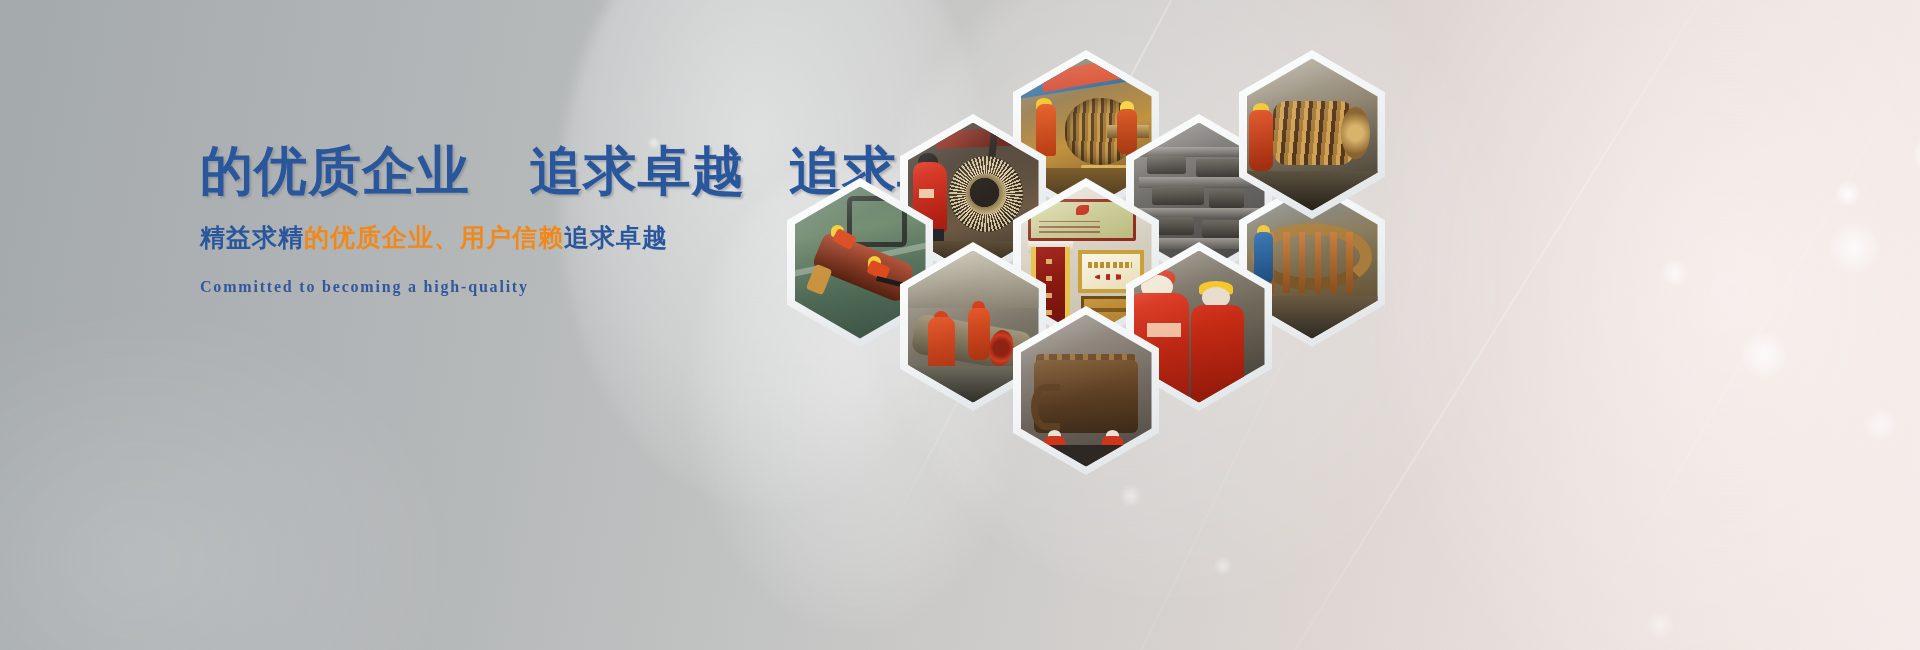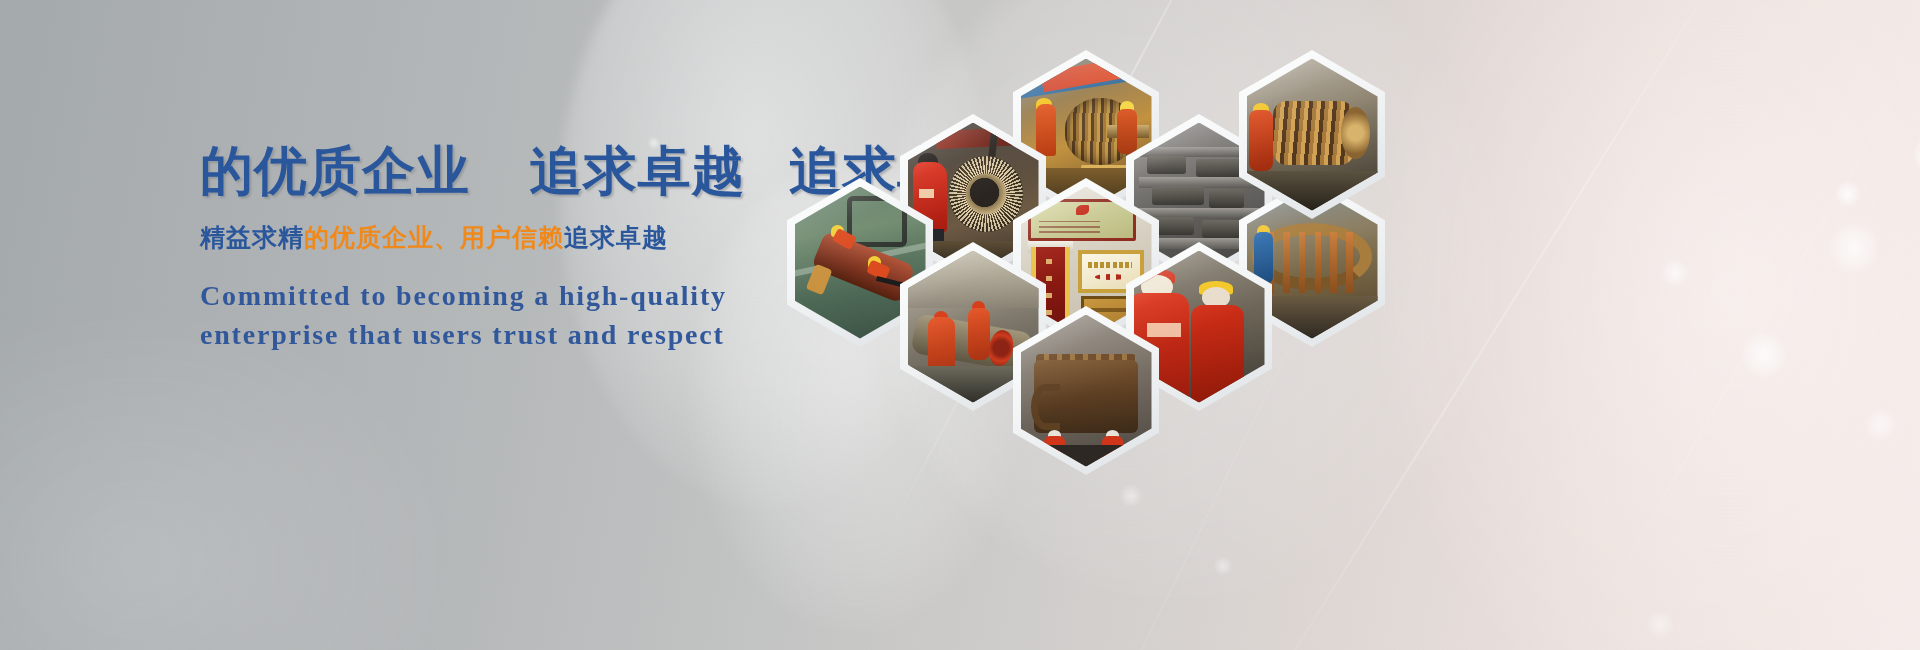--- a/index.html
+++ b/index.html
@@ -84,21 +84,21 @@
   .headline .gap-sm { display:inline-block; width:12px; }
 
   .subtitle {
     margin-top:18px; font-size:25px; font-weight:bold; color:#2a579c;
     letter-spacing:1px; white-space:nowrap;
   }
   .subtitle .hl { color:#f0881a; }
 
   .eng {
     margin-top:22px; font-family:"Liberation Serif","DejaVu Serif",serif;
-    font-size:28px; font-weight:bold; color:#32589c;
+    font-size:16px; font-weight:bold; color:#32589c;
     letter-spacing:1.8px; line-height:1.42; white-space:nowrap;
   }
 
   
   #hex-cluster { position:absolute; left:770px; top:50px; width:640px; height:470px; }
 
   .hex {
     position:absolute; width:146px; height:169px;
     clip-path:polygon(50% 0%, 100% 25%, 100% 75%, 50% 100%, 0% 75%, 0% 25%);
     background:linear-gradient(150deg,#ffffff 0%,#f2f4f5 45%,#dfe3e6 100%);
@@ -306,21 +306,20 @@
       <span class="gap-sm"></span>
       <span>追求卓越</span>
     </div>
 
     <div class="subtitle">
       <span>精益求精</span><span class="hl">的优质企业</span><span class="hl">、</span><span class="hl">用户信赖</span><span>追求卓越</span>
     </div>
 
     <div class="eng">
       <div>Committed to becoming a high-quality</div>
-      <div>enterprise that users trust and respect</div>
     </div>
 
   </div>
 
   <div id="hex-cluster">
 
     <div class="hex" style="left:243px; top:0px;">
       <div class="hex-inner">
         <div class="hex-photo sc scene-rotor">
           <i class="blue-beam"></i>

